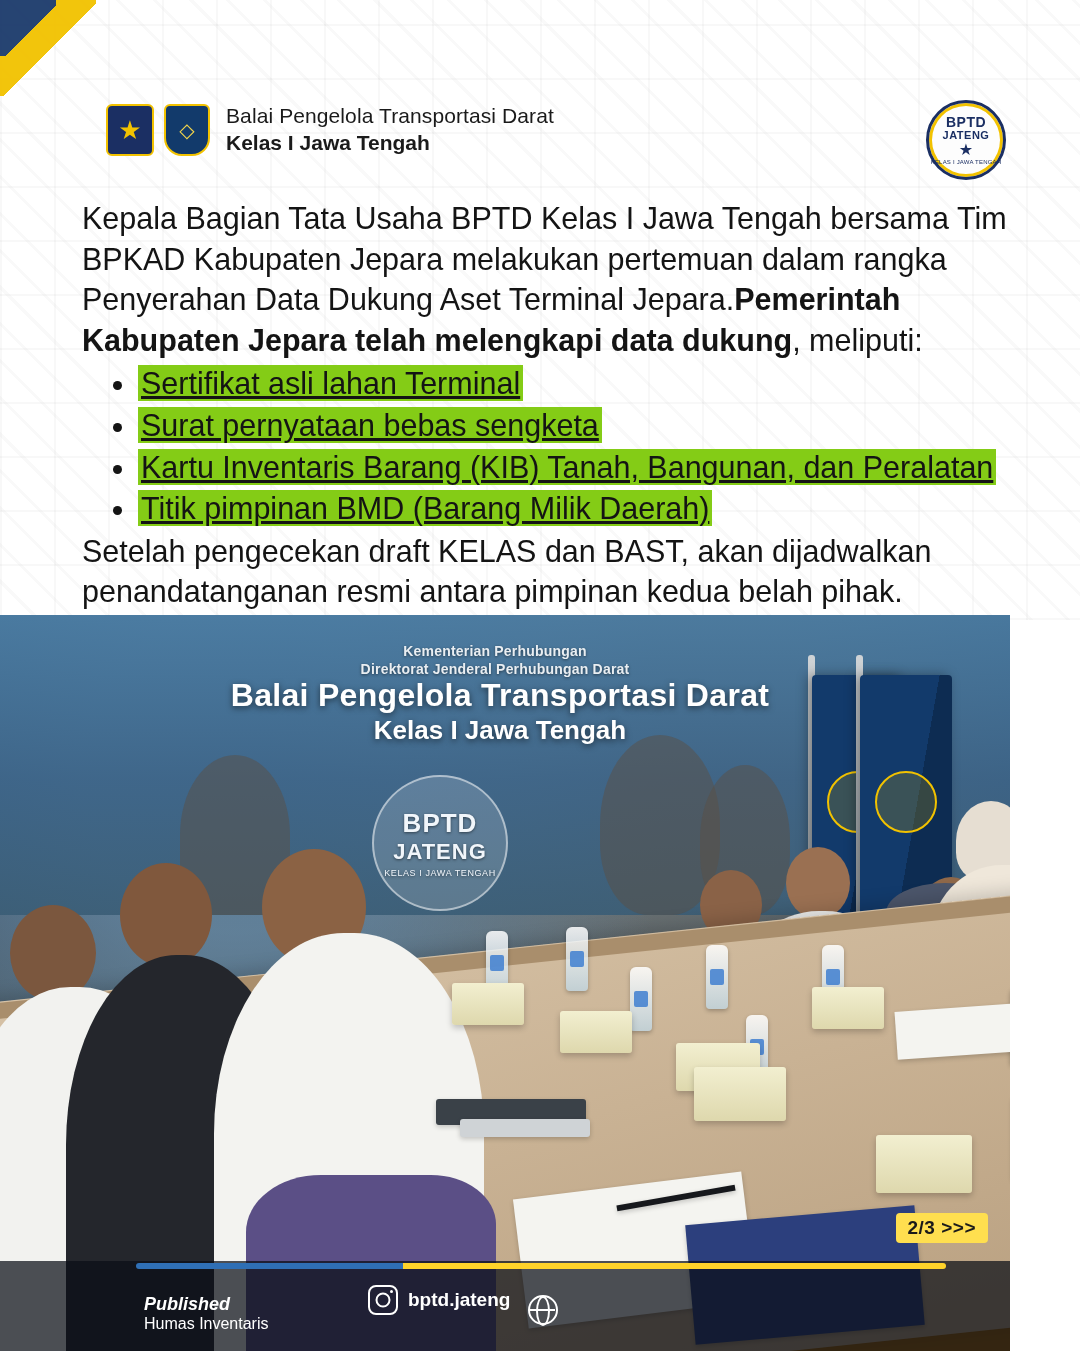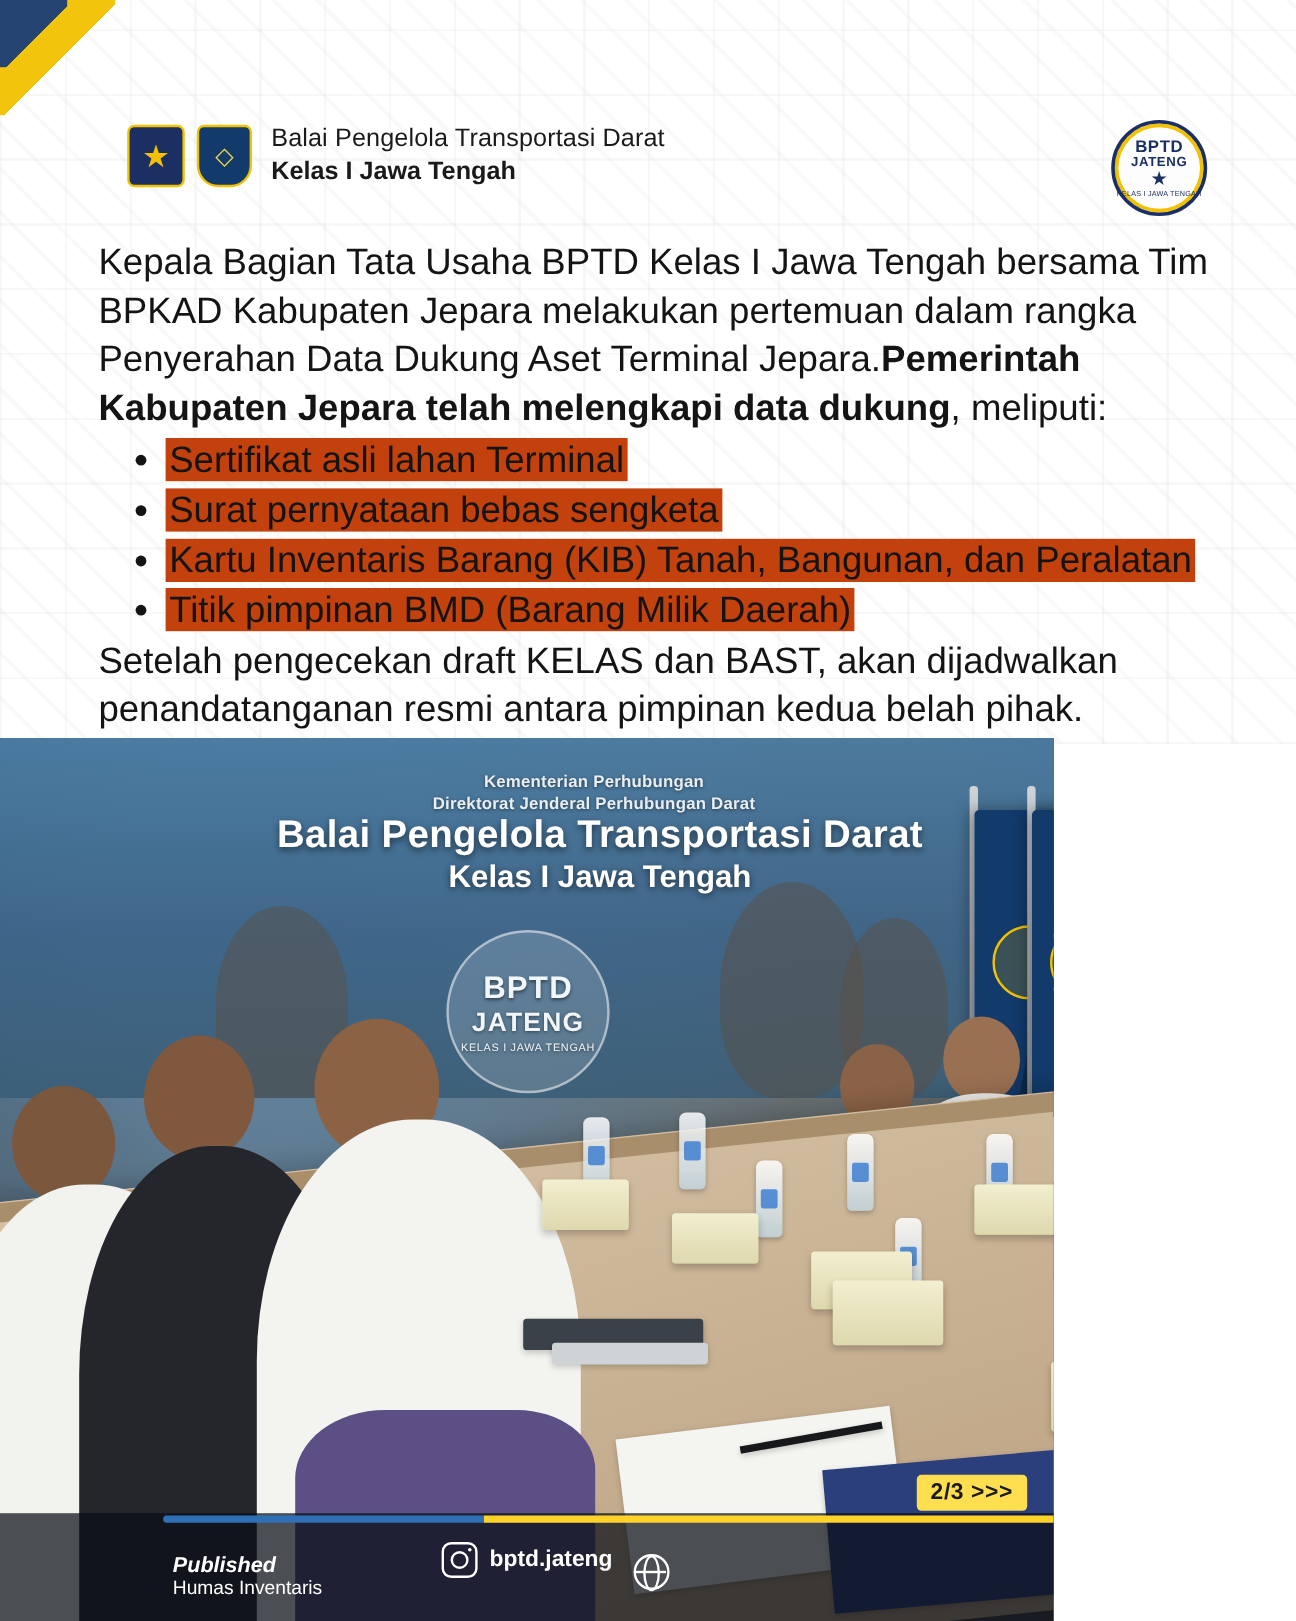--- a/index.html
+++ b/index.html
@@ -136,35 +136,36 @@
     margin: 4px 0 0 0;
     padding-left: 56px;
     list-style: disc;
   }
   ul.bullets li {
     margin: 0 0 2px 0;
     font-size: 30.5px;
     line-height: 1.30;
   }
   ul.bullets li span.hl {
-    background: #c2410c;
+    background: #84cc16;
     padding: 1px 3px;
     box-decoration-break: clone;
+    text-decoration: underline;
     -webkit-box-decoration-break: clone;
   }
   .after-list { margin-top: 5px; }
 
   
   .photo {
     position: absolute;
     left: 0; top: 615px;
-    width: 878px;
+    width: 1010px;
     height: 736px;
     overflow: hidden;
-    background: #404040;
+    background: #a16207;
   }
   .photo-backdrop {
     position: absolute;
     left: 0; top: 0;
     width: 1080px; height: 420px;
     background:
       radial-gradient(circle at 22% 38%, rgba(120,160,190,0.55) 0 18%, rgba(0,0,0,0) 50%),
       radial-gradient(circle at 62% 30%, rgba(150,140,120,0.45) 0 22%, rgba(0,0,0,0) 55%),
       linear-gradient(180deg, #33506b 0%, #3b5470 42%, #4a5a64 100%);
   }
@@ -300,21 +301,21 @@
     box-shadow: 0 3px 6px rgba(0,0,0,.22);
   }
   .paper {
     position: absolute;
     background: #f4f4f0;
     box-shadow: 0 2px 5px rgba(0,0,0,.2);
   }
 
   .page-indicator {
     position: absolute;
-    right: 22px; bottom: 92px;
+    right: 22px; bottom: 108px;
     background: #ffdf4f;
     color: #1a1a1a;
     font-size: 19px;
     font-weight: bold;
     padding: 4px 12px;
     border-radius: 4px;
     letter-spacing: .5px;
   }
 
   

